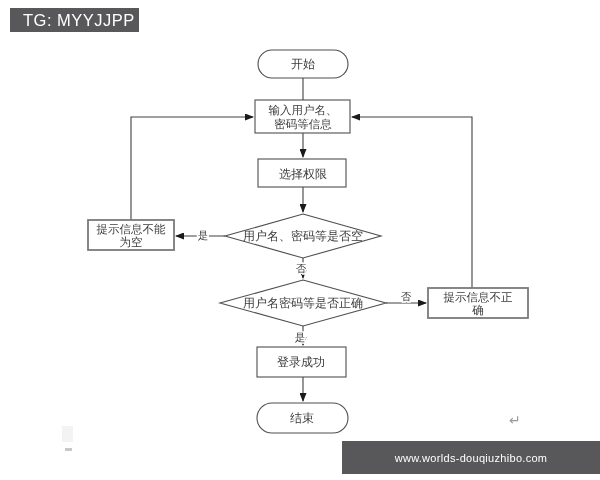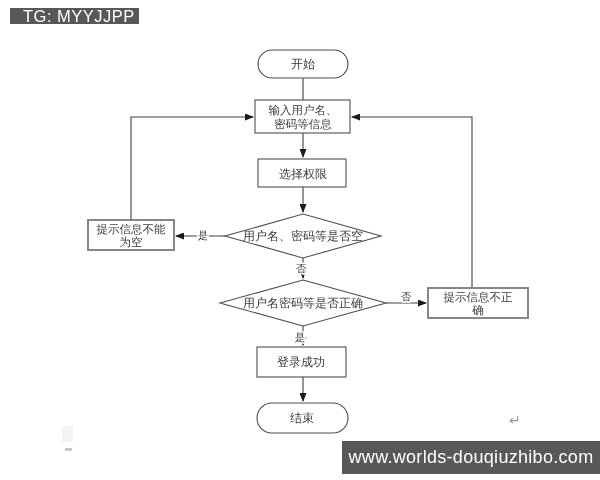--- a/index.html
+++ b/index.html
@@ -5,22 +5,22 @@
   html,body{margin:0;padding:0;}
   body{
     width:600px;height:480px;position:relative;overflow:hidden;
     background:#ffffff;font-family:"Liberation Sans",sans-serif;
   }
   .wm{
     position:absolute;background:#58585a;color:#ffffff;
     display:flex;align-items:center;box-sizing:border-box;
     font-family:"Liberation Sans",sans-serif;
   }
-  .wm-top{left:10px;top:8px;width:129px;height:16px;font-size:16.5px;padding-left:13px;letter-spacing:.5px;}
-  .wm-bottom{left:342px;top:441px;width:258px;height:33px;font-size:18px;justify-content:center;letter-spacing:.3px;}
+  .wm-top{left:10px;top:8px;width:129px;height:24px;font-size:16.5px;padding-left:13px;letter-spacing:.5px;}
+  .wm-bottom{left:342px;top:441px;width:258px;height:33px;font-size:11px;justify-content:center;letter-spacing:.3px;}
   .return-mark{
     position:absolute;left:509px;top:412px;color:#9a9a9a;
     font-size:14px;font-family:"DejaVu Sans",sans-serif;
   }
   .smudge{position:absolute;left:62px;top:426px;width:11px;height:16px;background:#f3f3f3;}
   .smudge-dash{position:absolute;left:65px;top:448px;width:7px;height:3px;background:#9b9b9b;opacity:.55;}
   svg{position:absolute;left:0;top:0;}
   .shape{fill:#ffffff;stroke:#4f4f4f;stroke-width:1.1;}
   .shape-prompt{fill:#ffffff;stroke:#7a7a7a;stroke-width:1.8;}
   .edge{stroke:#404040;stroke-width:1.1;fill:none;}

